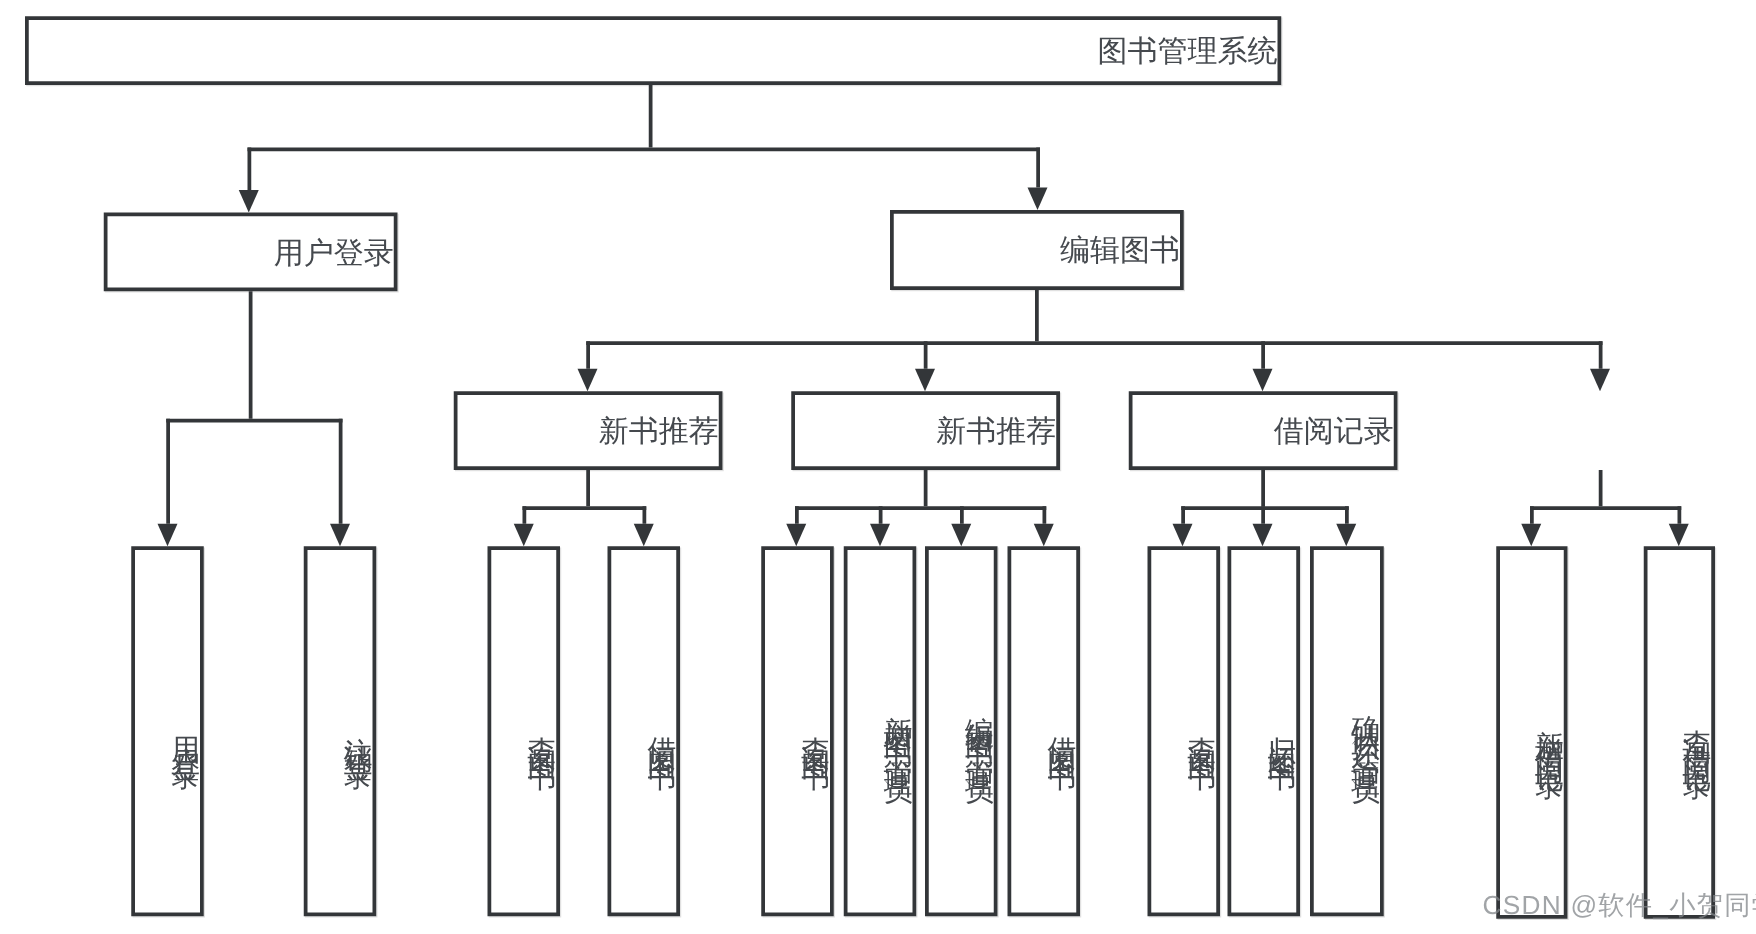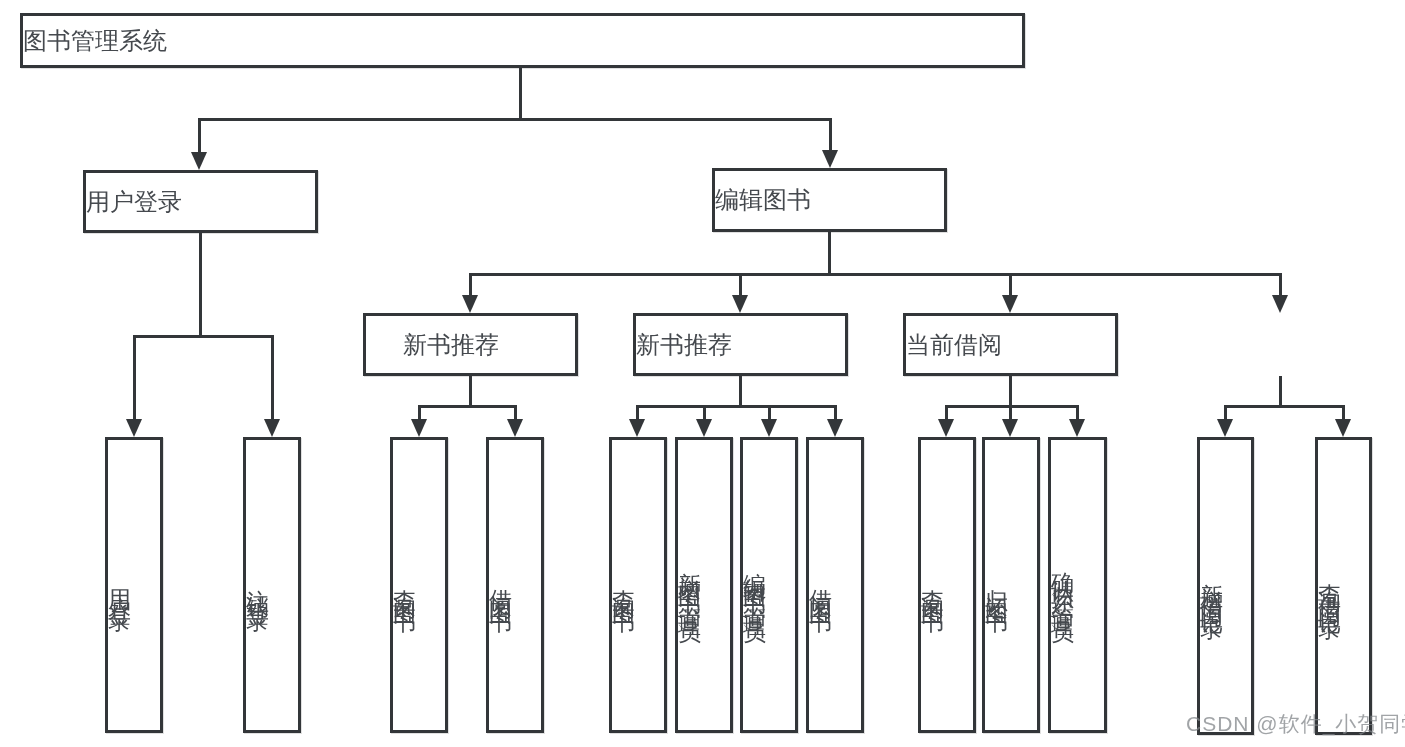--- a/index.html
+++ b/index.html
@@ -4,21 +4,21 @@
 <style>
   html,body { margin:0; padding:0; background:#ffffff; }
   body { font-family: "Liberation Sans", "DejaVu Sans", sans-serif; }
   #canvas {
     position:relative; width:1405px; height:747px; background:#ffffff;
     overflow:hidden; color:#3d4044;
   }
   .box {
     position:absolute; box-sizing:border-box;
     border:3px solid #333639; background:#ffffff;
-    display:flex; align-items:center; justify-content:flex-start;
+    display:flex; align-items:center; justify-content:flex-end;
     font-size:24px; color:#45494e;
     box-shadow:1px 1px 0 rgba(0,0,0,0.12);
   }
   .vbox span {
     writing-mode: vertical-rl; text-orientation: mixed;
     letter-spacing:7px; line-height:1; font-size:23px;
   }
   .vline { position:absolute; width:3px; background:#333639; }
   .hline { position:absolute; height:3px; background:#333639; }
   .arrow { position:absolute; width:16px; }
@@ -91,21 +91,21 @@
       <div class="head"></div>
     </div>
 
   <div class="box" style="left:363px; top:313px; width:215px; height:63px;padding-left:37px;">
     <span>新书推荐</span>
   </div>
   <div class="box" style="left:633px; top:313px; width:215px; height:63px;">
     <span>新书推荐</span>
   </div>
   <div class="box" style="left:903px; top:313px; width:215px; height:63px;">
-    <span>当前借阅</span>
+    <span>借阅记录</span>
   </div>
 
   <div class="vline" style="left:469px; top:376px; height:29px;"></div>
   <div class="hline" style="left:418px; top:405px; width:99px;"></div>
   <div class="arrow" style="left:411px; top:405px;">
       <div class="shaft" style="height:14px;"></div>
       <div class="head"></div>
     </div>
   <div class="arrow" style="left:507px; top:405px;">
       <div class="shaft" style="height:14px;"></div>

